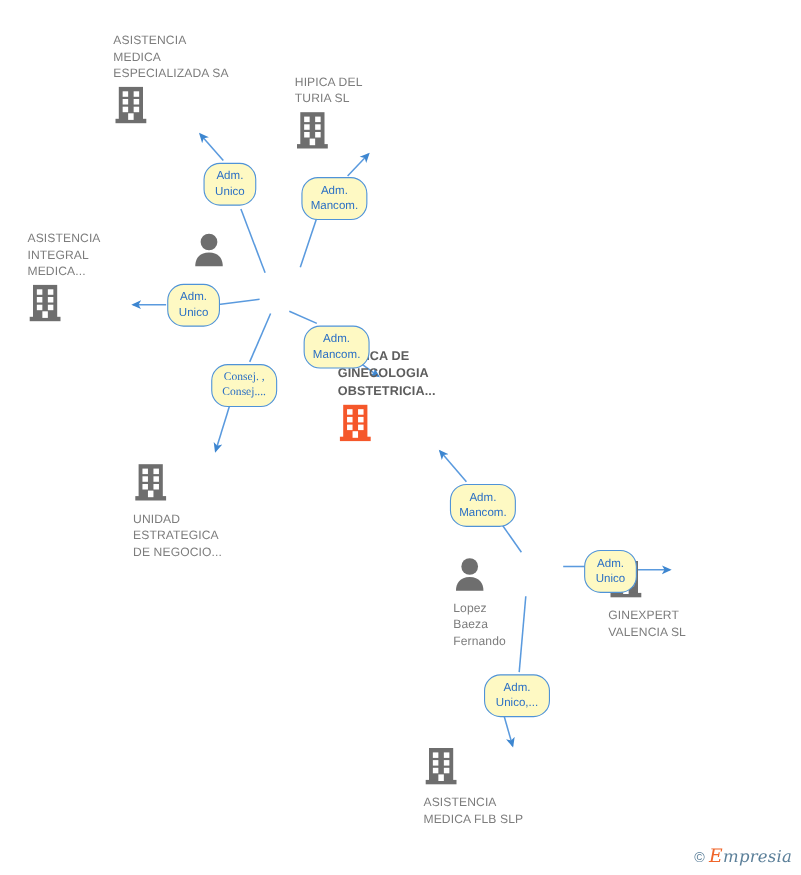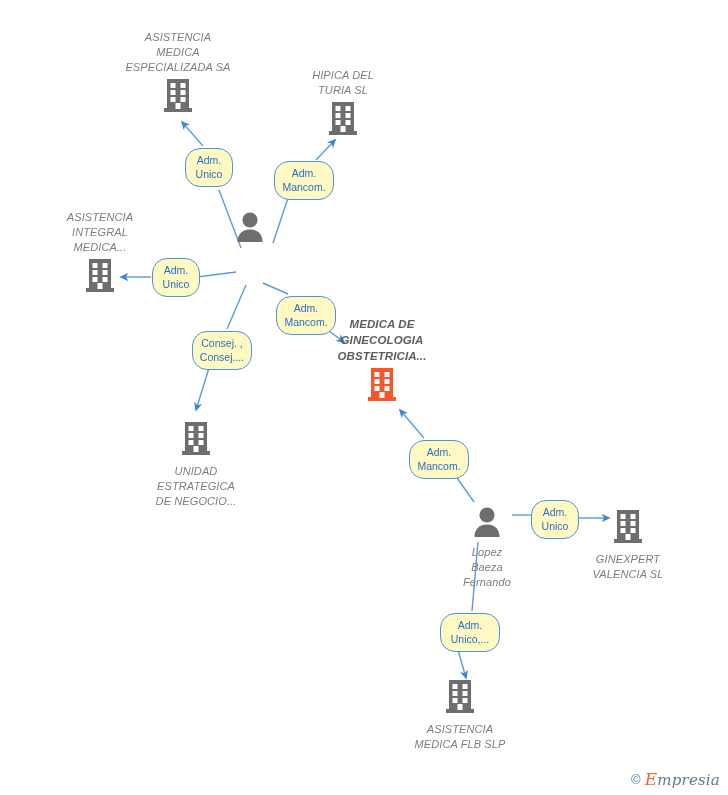--- a/index.html
+++ b/index.html
@@ -24,22 +24,21 @@
     width: 728px;
     height: 795px;
     pointer-events: none;
   }
 
   
   .node {
     position: absolute;
     width: 150px;
     margin-left: -75px;
-    text-align: center;
-    font-style: italic;
+    text-align: left;
   }
   .node .glyph {
     display: block;
     margin: 0 auto;
   }
   .node .caption {
     display: block;
     font-size: 11px;
     line-height: 15px;
     color: #7a7a7a;
@@ -292,21 +291,21 @@
 
   <div class="reltag w-med" style="left:274px; top:161px;">Adm.
 Mancom.</div>
 
   <div class="reltag w-small" style="left:152px; top:258px;">Adm.
 Unico</div>
 
   <div class="reltag w-med" style="left:276px; top:296px;">Adm.
 Mancom.</div>
 
-  <div class="reltag w-med" style="left:192px; top:331px;">Consej. ,
+  <div class="reltag w-med" style="left:192px; top:331px;font-family:Liberation Serif, serif;">Consej. ,
 Consej....</div>
 
   <div class="reltag w-med" style="left:409px; top:440px;">Adm.
 Mancom.</div>
 
   <div class="reltag w-small" style="left:531px; top:500px;">Adm.
 Unico</div>
 
   <div class="reltag w-med" style="left:440px; top:613px;">Adm.
 Unico,...</div>

